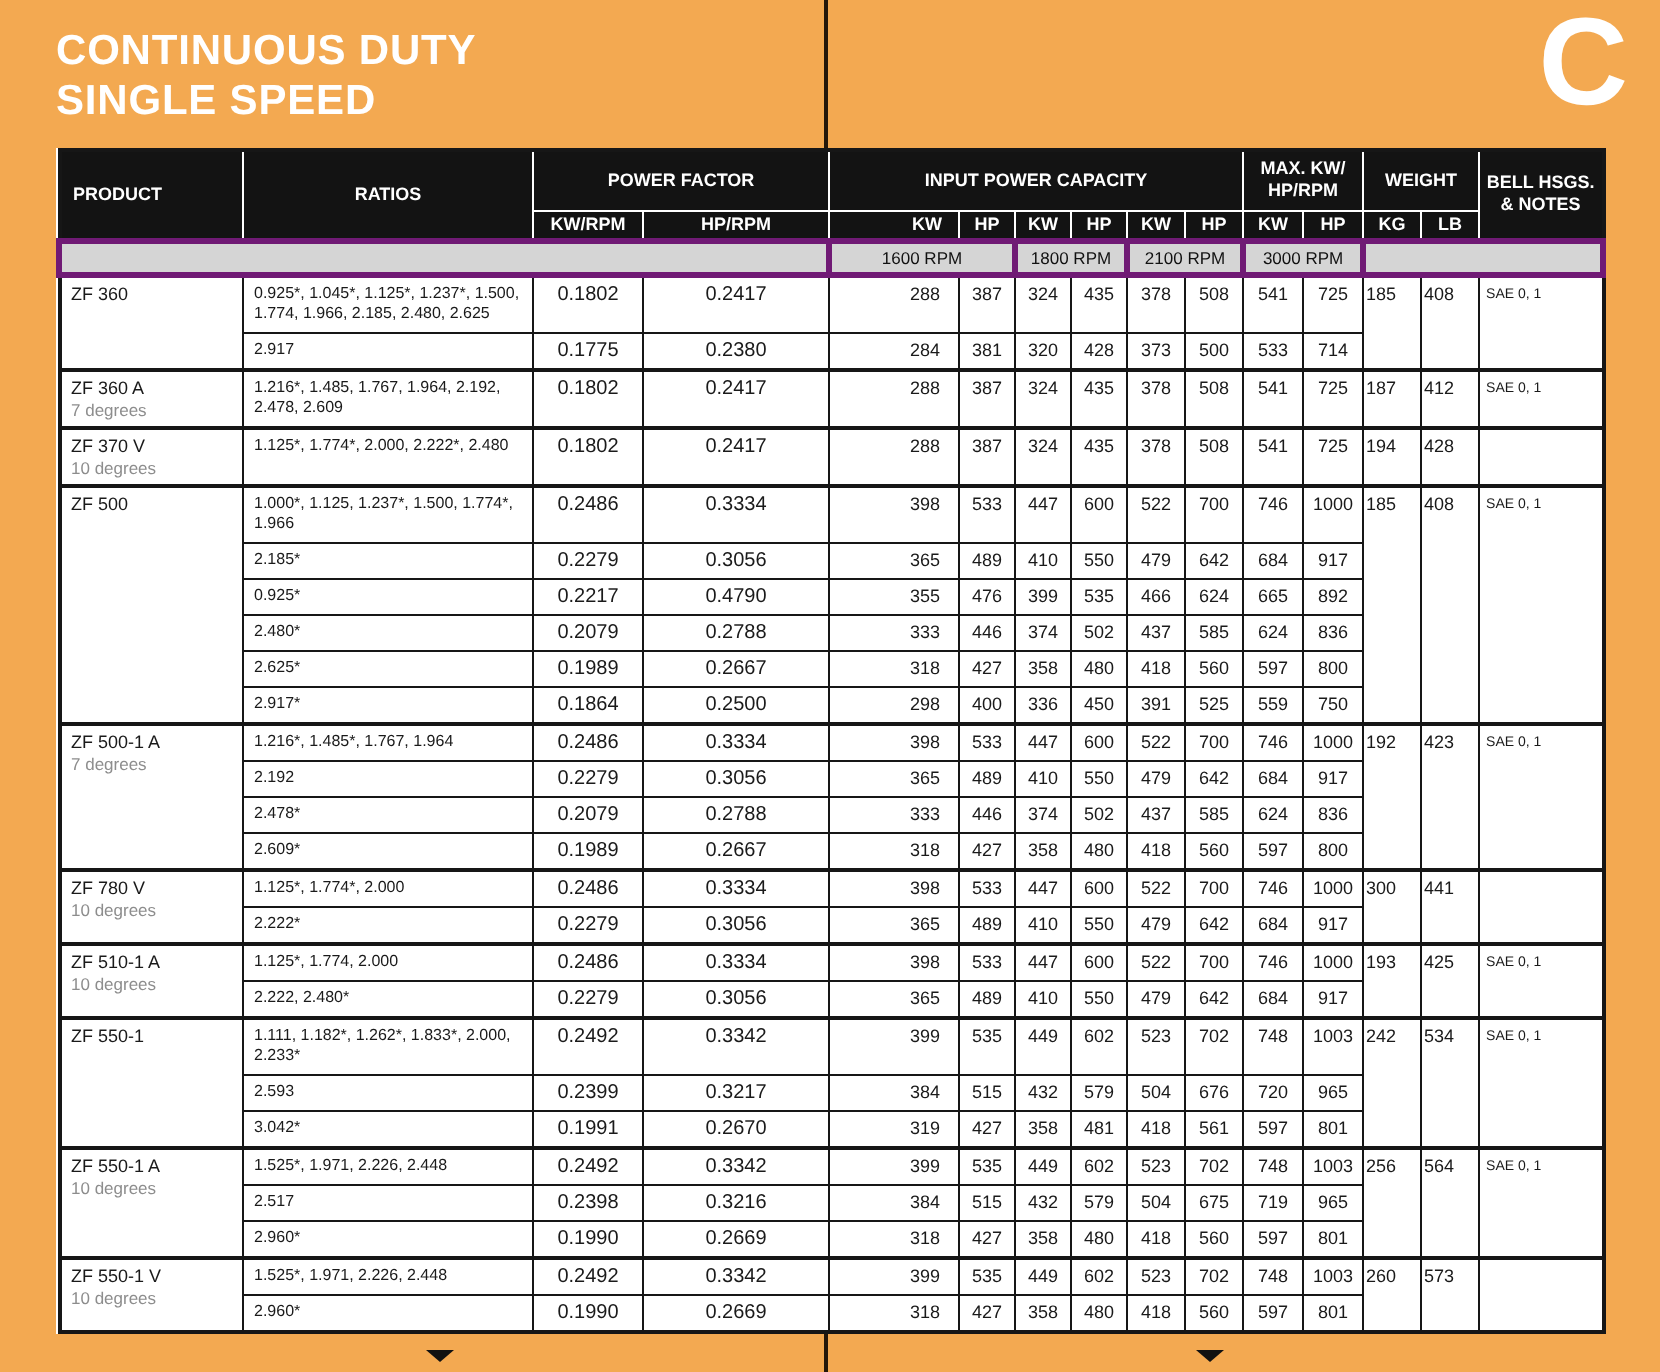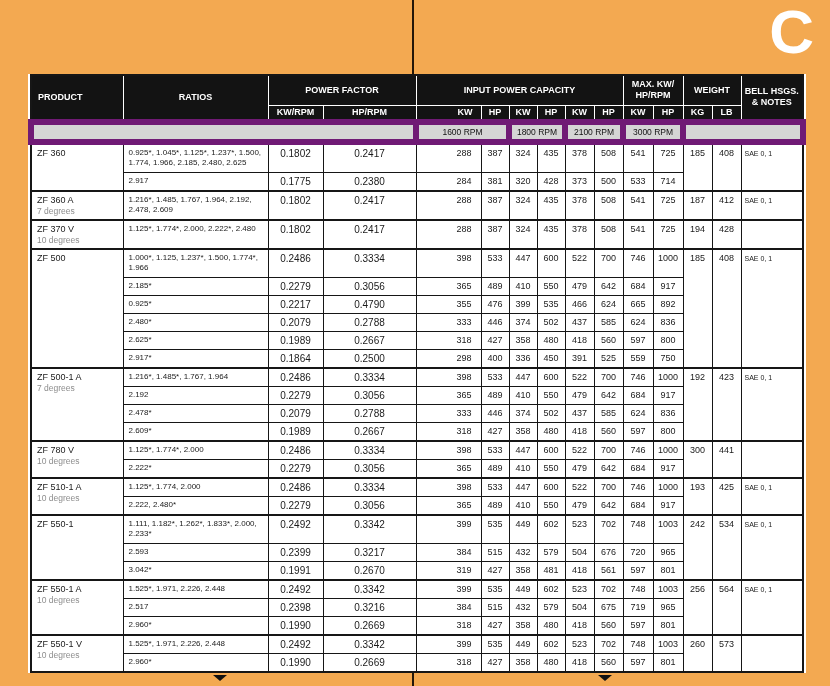--- a/index.html
+++ b/index.html
@@ -32,54 +32,58 @@
   thead th {
     background: #131313; color: #FFFFFF; font-weight: bold;
     border: 1px solid #FFFFFF; vertical-align: middle; text-align: center;
     font-size: 9px; line-height: 11px; padding: 2px 3px;
   }
   tr.h1 th { height: 30px; }
   tr.h1 th.th-product { text-align: left; padding-left: 6px; vertical-align: middle; }
   tr.h2 th { height: 15px; padding: 1px 2px; }
   tr.h2 th.num-r { text-align: right; padding-right: 8px; }
   tr.h3 td {
-    background: #D5D5D5; color: #111111; border: 6px solid #701a75;
+    background: #D5D5D5; color: #111111; border: 3px solid #701a75;
     font-size: 8.5px; height: 17px; text-align: center; padding: 2px;
   }
   
   tbody td {
     border: 1px solid #161616; vertical-align: top; color: #1a1a1a;
     background: #FFFFFF;
   }
   tbody tr { height: 18px; }
   tr.section-start > td { border-top: 2px solid #161616; }
   td.c-product { text-align: left; padding: 3px 4px 2px 5px; }
   td.c-product .pname { font-size: 9px; font-weight: normal; line-height: 11px; }
   td.c-product .degrees { font-size: 8.5px; line-height: 11px; color: #8d8d8d; }
   td.c-ratios { text-align: left; font-size: 8px; line-height: 10.5px; padding: 3px 4px 3px 5px; }
   td.c-factor { text-align: center; font-size: 10px; line-height: 11px; padding: 3px 2px; }
   td.c-val { text-align: center; font-size: 9px; line-height: 11px; padding: 3px 1px; }
   td.c-val-first { text-align: right; padding-right: 9px; }
-  td.c-weight { text-align: center; font-size: 9px; line-height: 11px; padding: 3px 1px; }
+  td.c-weight { font-size: 9px; line-height: 11px; padding: 3px 1px; }
   td.c-notes { text-align: left; font-size: 7px; line-height: 9px; padding: 4px 3px; }
   
   .tri {
     position: absolute; width: 0; height: 0; z-index: 2;
     border-left: 7px solid transparent; border-right: 7px solid transparent;
     border-top: 6px solid #111111; top: 675px;
   }
   .tri-1 { left: 213px; }
   .tri-2 { left: 598px; }
 </style>
 </head>
 <body>
 
 <div class="page">
   <div class="divider-line"></div>
 
+  <div class="page-title">
+    <div>CONTINUOUS DUTY</div>
+    <div>SINGLE SPEED</div>
+  </div>
 
   <div class="section-letter">C</div>
 
   <table class="spec">
     <colgroup>
       <col style="width:92px">
         <col style="width:145px">
         <col style="width:55px">
         <col style="width:93px">
       <col style="width:65px">

